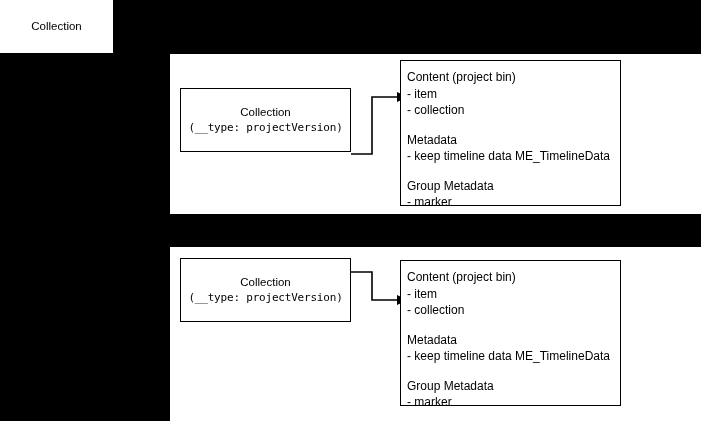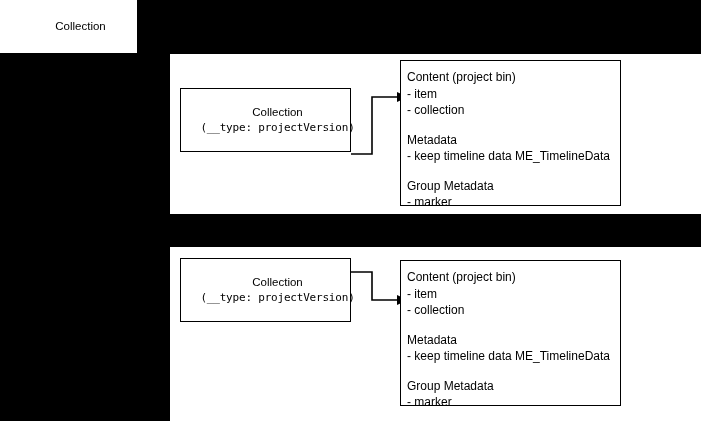--- a/index.html
+++ b/index.html
@@ -24,21 +24,20 @@
     background: #ffffff;
     border: 1.4px solid #000000;
     box-sizing: border-box;
   }
   .node-center {
     display: flex;
     flex-direction: column;
     align-items: center;
     justify-content: center;
     text-align: center;
-    padding-left: 24px;
   }
   .node-left {
     padding: 8px 0 0 6px;
   }
   .lbl-title {
     font-family: "Liberation Sans", sans-serif;
     font-size: 11.5px;
     color: #000000;
     line-height: 15px;
     white-space: nowrap;

